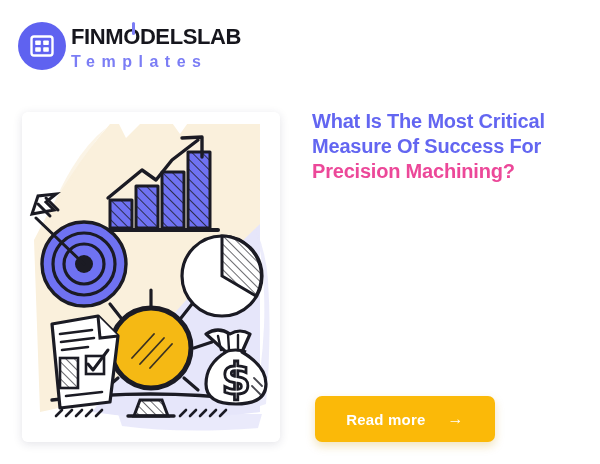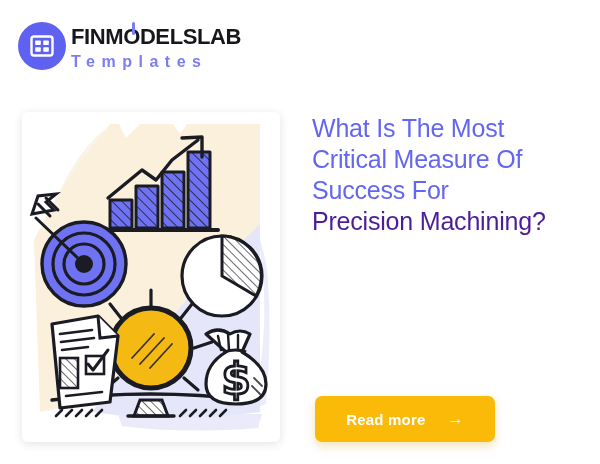--- a/index.html
+++ b/index.html
@@ -88,27 +88,27 @@
     overflow: hidden;
   }
   .illustration svg { display: block; }
 
   
   .headline {
     position: absolute;
     left: 312px;
     top: 96px;
     width: 268px;
-    font-size: 25px;
-    font-weight: normal;
+    font-size: 20px;
+    font-weight: bold;
     line-height: 1.24;
     letter-spacing: -0.2px;
   }
   .headline .hl-top { color: #6366f1; display: block; }
-  .headline .hl-bottom { color: #4c1d95; display: block; }
+  .headline .hl-bottom { color: #ec4899; display: block; }
 
   
   .cta {
     position: absolute;
     left: 315px;
     top: 396px;
     width: 180px;
     height: 46px;
     border: none;
     border-radius: 7px;

